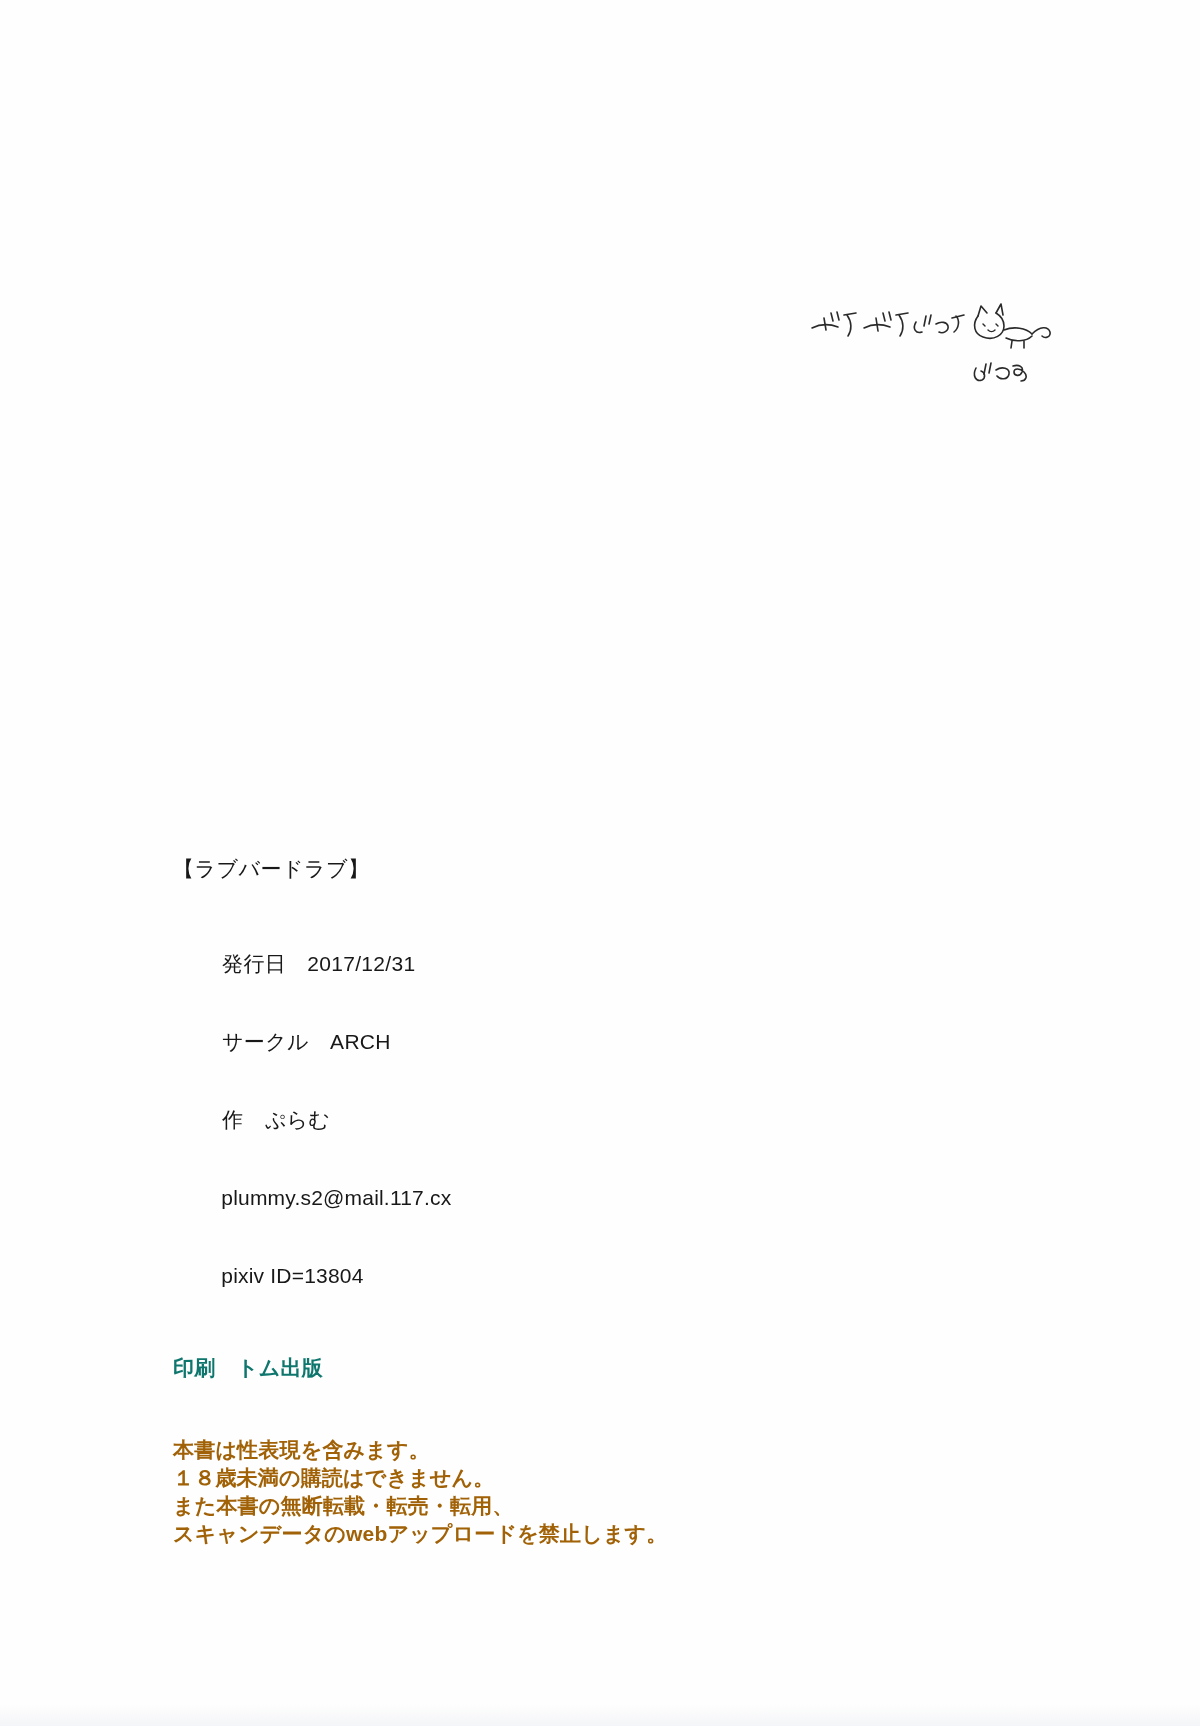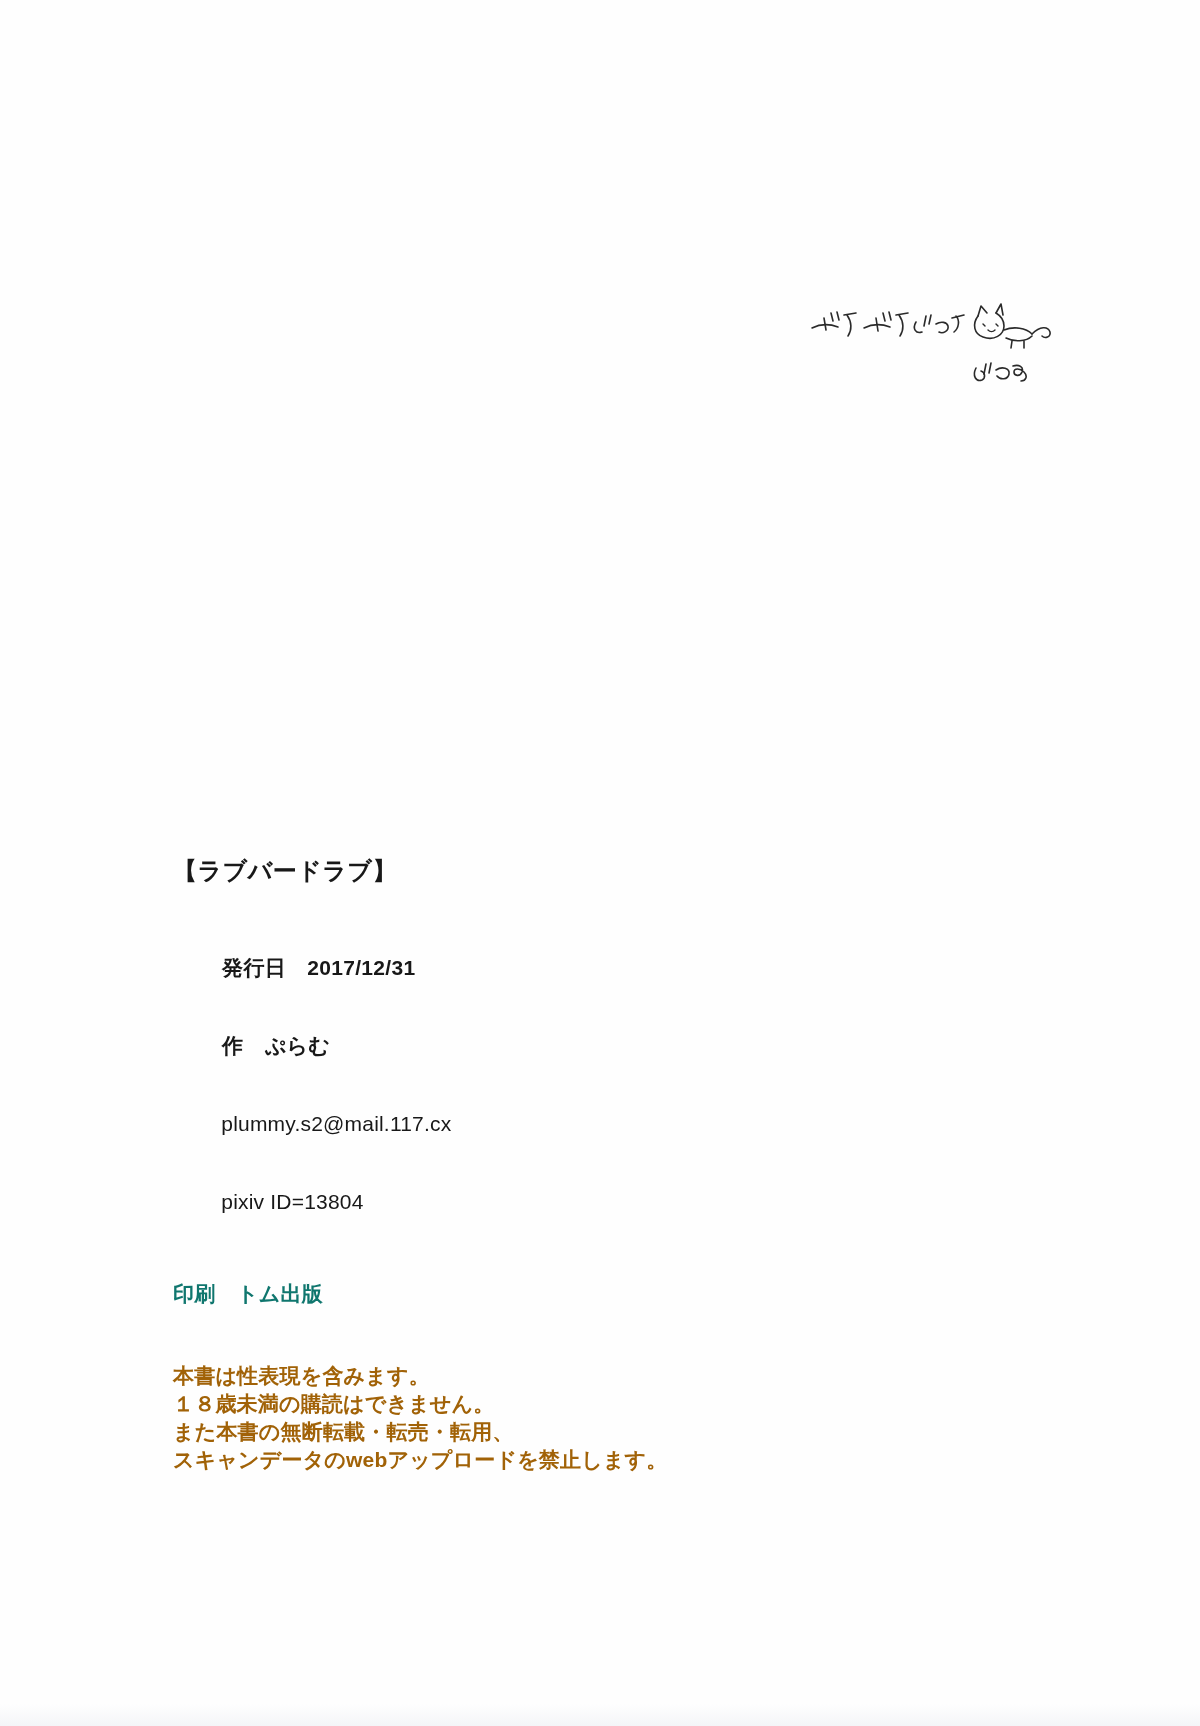--- a/index.html
+++ b/index.html
@@ -44,34 +44,34 @@
   .doodle svg { display: block; }
 
   
   .colophon {
     position: absolute;
     left: 173px;
     top: 855px;
     width: 760px;
   }
   .title-line {
-    font-size: 24px;
-    font-weight: 700;
+    font-size: 21px;
+    font-weight: 400;
     letter-spacing: 0.5px;
     margin: 0 0 42px 0;
     color: #181818;
     white-space: nowrap;
   }
   .meta {
     margin: 0 0 40px 0;
   }
   .meta-row {
     font-size: 21px;
     line-height: 26px;
-    font-weight: 700;
+    font-weight: 400;
     letter-spacing: 0.3px;
     white-space: pre;
     color: #181818;
   }
   .meta-row.latin {
     font-weight: 400;
     letter-spacing: 0.2px;
   }
   .printer {
     font-size: 21px;
@@ -144,20 +144,23 @@
 
   <div class="colophon">
 
     <div class="title-line">【ラブバードラブ】</div>
 
     <div class="meta">
       <div class="meta-row">
         <span>発行日</span><span>　</span><span>2017/12/31</span>
       </div>
       <div class="meta-row">
+        <span>サークル</span><span>　</span><span>ARCH</span>
+      </div>
+      <div class="meta-row">
         <span>作</span><span>　</span><span>ぷらむ</span>
       </div>
       <div class="meta-row latin">
         <span>plummy.s2@mail.117.cx</span>
       </div>
       <div class="meta-row latin">
         <span>pixiv ID=13804</span>
       </div>
     </div>
 

